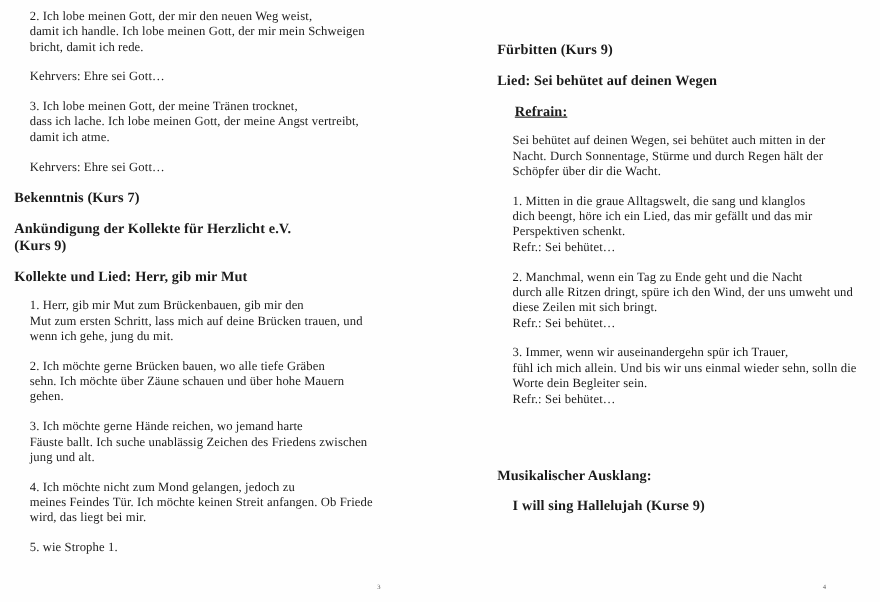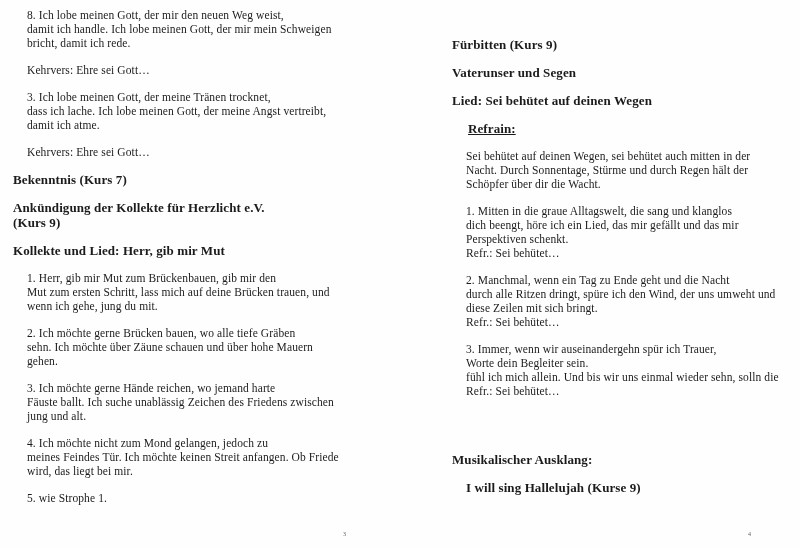--- a/index.html
+++ b/index.html
@@ -60,21 +60,21 @@
   .pageno-left { left: 343px; }
   .pageno-right { left: 348px; }
 </style>
 </head>
 <body>
 
 <div class="sheet">
   <div class="page page-left">
     <div class="content">
         <div class="block body">
-          <div class="line">8. Ich lobe meinen Gott, der mir den neuen Weg weist,</div>
+          <div class="line">2. Ich lobe meinen Gott, der mir den neuen Weg weist,</div>
           <div class="line">damit ich handle. Ich lobe meinen Gott, der mir mein Schweigen</div>
           <div class="line">bricht, damit ich rede.</div>
         </div>
         <div class="block body">
           <div class="line">Kehrvers: Ehre sei Gott…</div>
         </div>
         <div class="block body">
           <div class="line">3. Ich lobe meinen Gott, der meine Tränen trocknet,</div>
           <div class="line">dass ich lache. Ich lobe meinen Gott, der meine Angst vertreibt,</div>
           <div class="line">damit ich atme.</div>
@@ -117,23 +117,20 @@
         </div>
       </div>
     <div class="pageno pageno-left">3</div>
   </div>
   <div class="page page-right">
     <div class="content">
         <div class="block heading">
           <div class="line">Fürbitten (Kurs 9)</div>
         </div>
         <div class="block heading">
-          <div class="line">Vaterunser und Segen</div>
-        </div>
-        <div class="block heading">
           <div class="line">Lied: Sei behütet auf deinen Wegen</div>
         </div>
         <div class="block refrain-heading">
           <div class="line">Refrain:</div>
         </div>
         <div class="block body">
           <div class="line">Sei behütet auf deinen Wegen, sei behütet auch mitten in der</div>
           <div class="line">Nacht. Durch Sonnentage, Stürme und durch Regen hält der</div>
           <div class="line">Schöpfer über dir die Wacht.</div>
         </div>
@@ -144,22 +141,22 @@
           <div class="line">Refr.: Sei behütet…</div>
         </div>
         <div class="block body">
           <div class="line">2. Manchmal, wenn ein Tag zu Ende geht und die Nacht</div>
           <div class="line">durch alle Ritzen dringt, spüre ich den Wind, der uns umweht und</div>
           <div class="line">diese Zeilen mit sich bringt.</div>
           <div class="line">Refr.: Sei behütet…</div>
         </div>
         <div class="block body">
           <div class="line">3. Immer, wenn wir auseinandergehn spür ich Trauer,</div>
+          <div class="line">fühl ich mich allein. Und bis wir uns einmal wieder sehn, solln die</div>
           <div class="line">Worte dein Begleiter sein.</div>
-          <div class="line">fühl ich mich allein. Und bis wir uns einmal wieder sehn, solln die</div>
           <div class="line">Refr.: Sei behütet…</div>
         </div>
         <div class="block spacer"></div>
         <div class="block heading">
           <div class="line">Musikalischer Ausklang:</div>
         </div>
         <div class="block heading-indent">
           <div class="line">I will sing Hallelujah (Kurse 9)</div>
         </div>
       </div>

